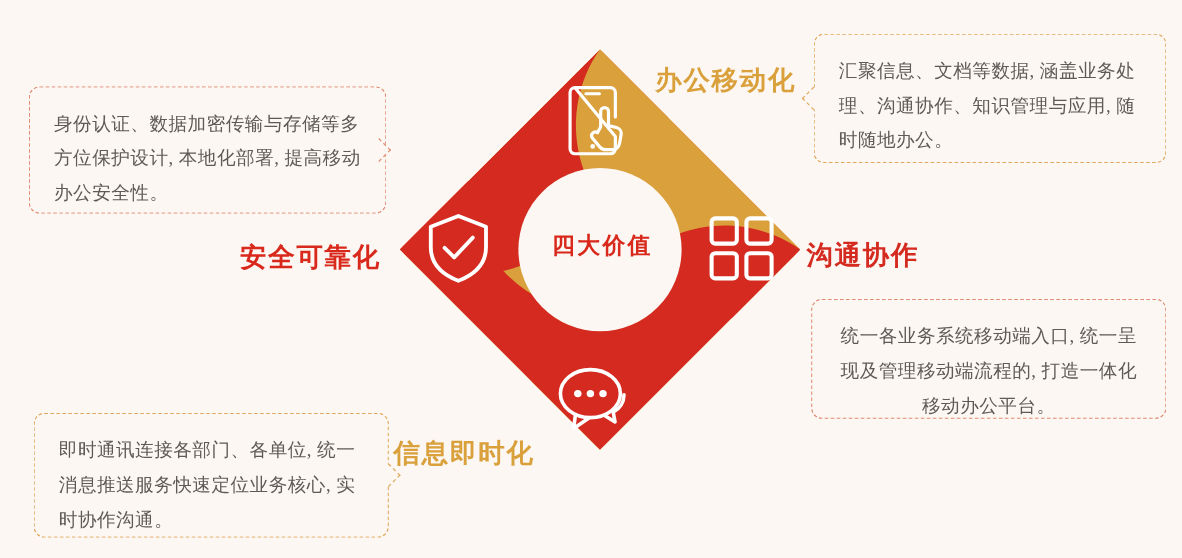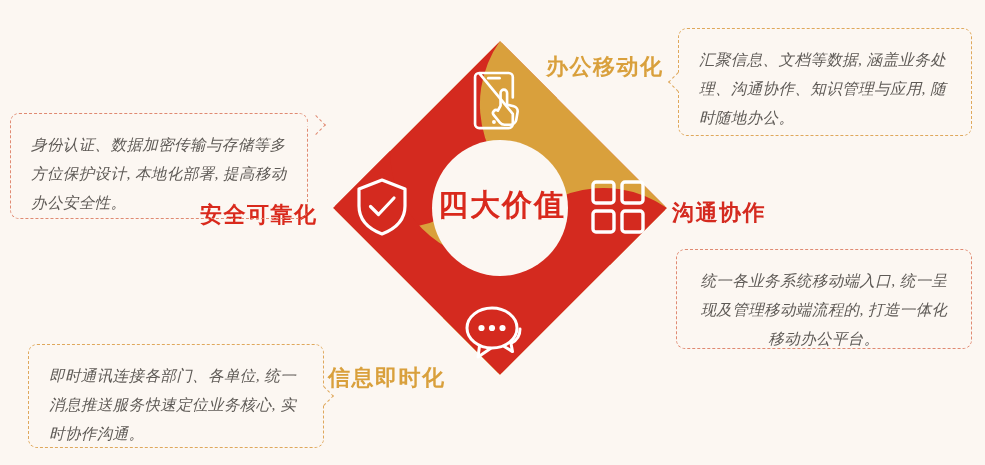--- a/index.html
+++ b/index.html
@@ -15,21 +15,21 @@
   
   .pinwheel{position:absolute;left:325px;top:33px;width:350px;height:350px;}
   .pinwheel svg{display:block;width:350px;height:350px;}
 
   .center-label{
     position:absolute;left:325px;top:33px;width:350px;height:350px;
     display:flex;align-items:center;justify-content:center;
     pointer-events:none;
   }
   .center-label span{
-    font-size:30px;font-weight:700;color:#D9291C;
+    font-size:19px;font-weight:700;color:#D9291C;
     letter-spacing:2px;
     transform:translate(2px,-3px);
     font-family:"Liberation Serif","DejaVu Serif",serif;
   }
 
   
   .heading{
     position:absolute;
     font-size:22px;font-weight:700;letter-spacing:1.5px;
     white-space:nowrap;
@@ -46,26 +46,25 @@
     box-sizing:border-box;
     border:1.4px dashed #E08A72;
     border-radius:9px;
     padding:16px 20px 14px 20px;
     color:#5E5A56;
     font-size:15.5px;
     line-height:29px;
     letter-spacing:0.4px;
     background:transparent;
     font-family:"Liberation Serif","DejaVu Serif",serif;
-    font-style:italic;
   }
   .callout.gold{border-color:#DFA85C;}
   .callout p{margin:0;}
 
-  .c-secure{left:10px; top:72px;  width:298px;height:106px;margin-top:41px;}
+  .c-secure{left:24px; top:72px;  width:298px;height:106px;}
   .c-mobile{left:678px;top:28px;  width:294px;height:108px;}
   .c-biz   {left:676px;top:249px; width:296px;height:100px;text-align:center;}
   .c-info  {left:28px; top:344px; width:296px;height:104px;}
 
   
   .notch{
     position:absolute;width:13px;height:13px;
     background:#FCF7F2;
     border-right:1.4px dashed #E08A72;
     border-bottom:1.4px dashed #E08A72;

